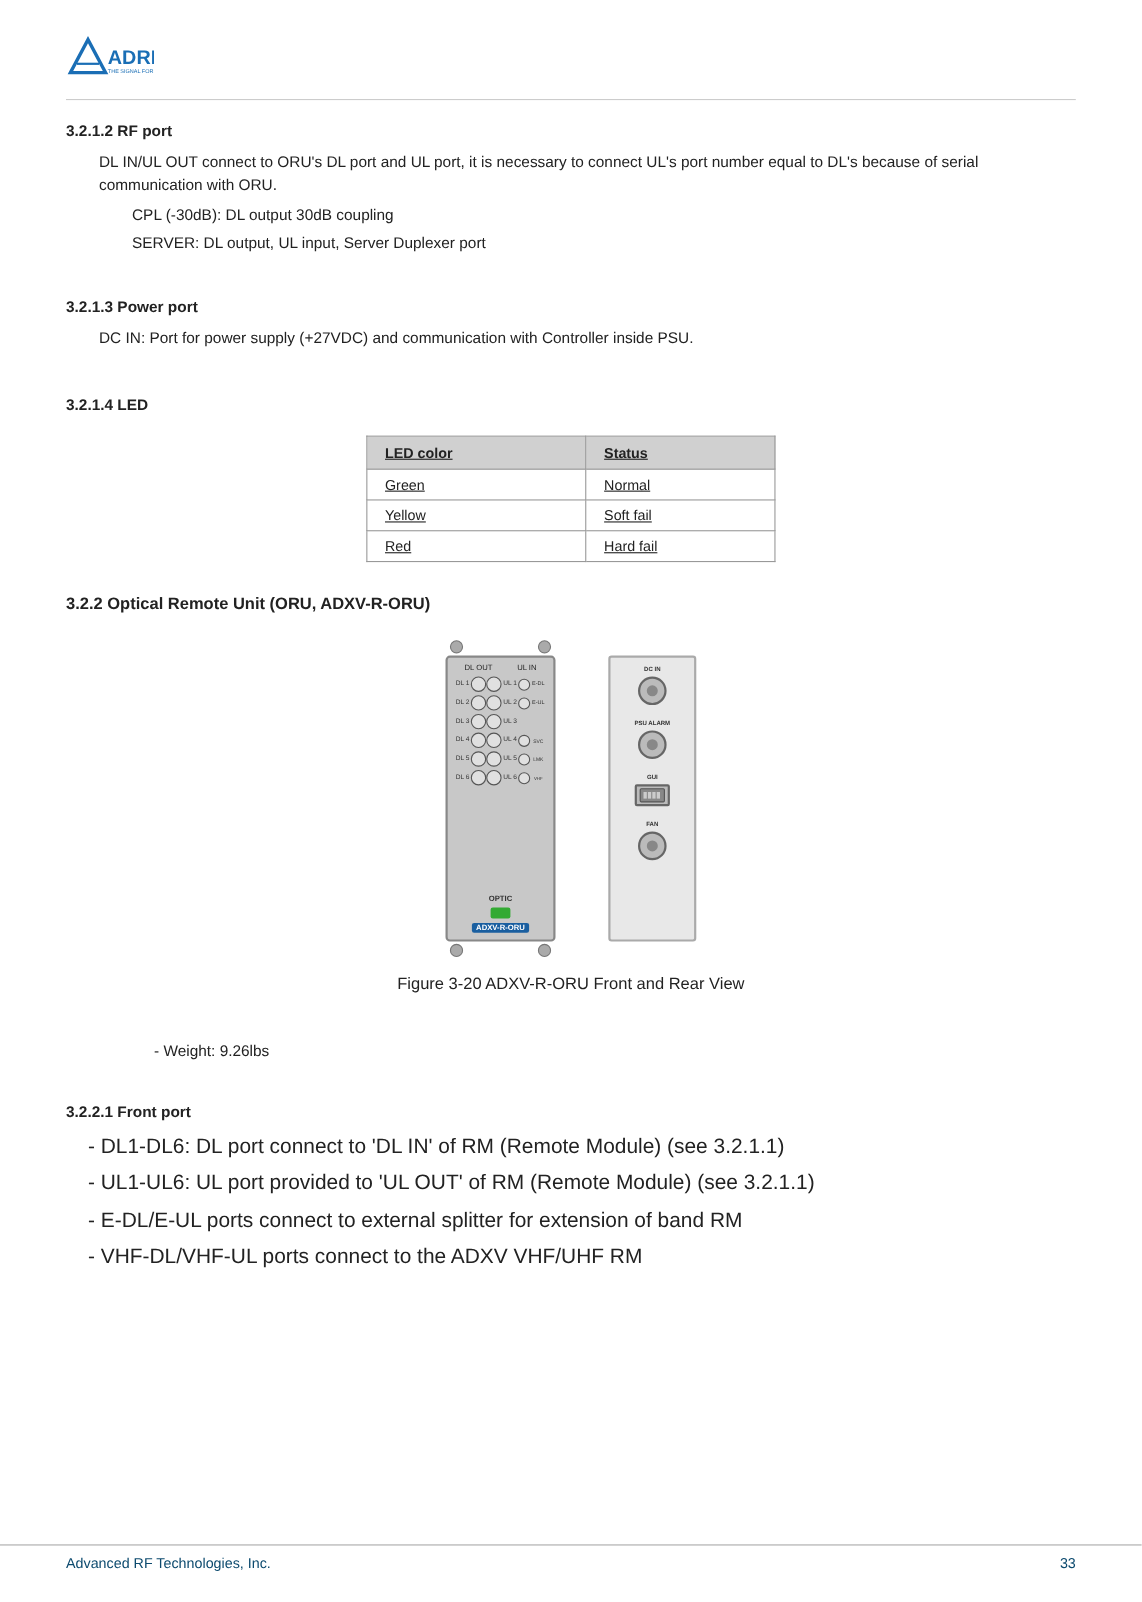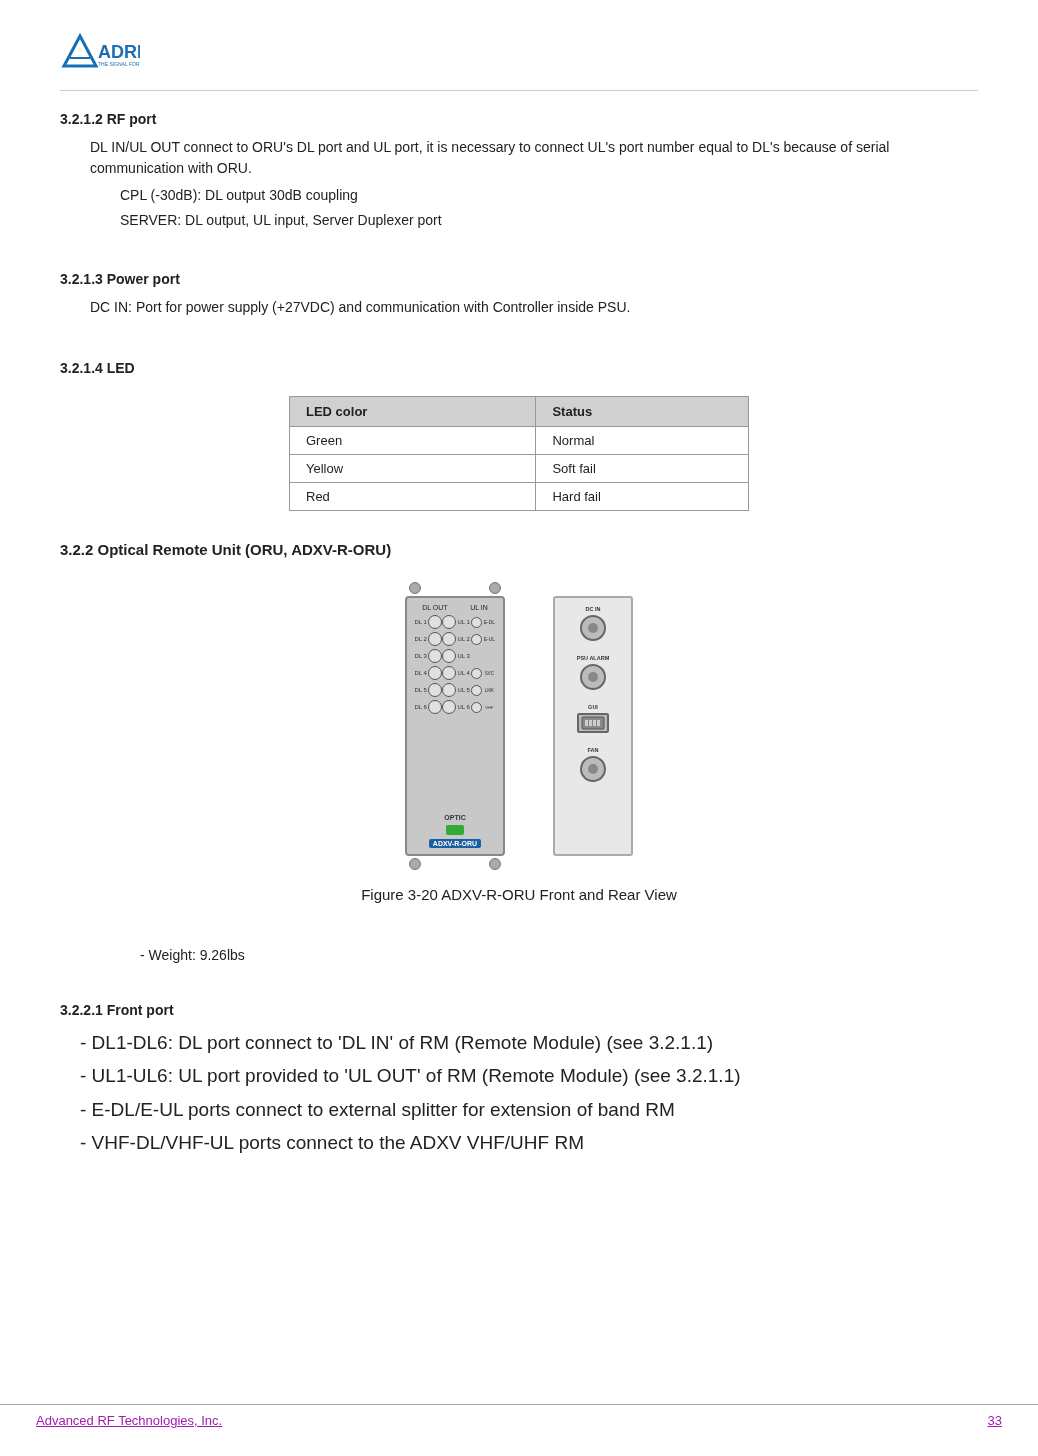--- a/index.html
+++ b/index.html
@@ -54,21 +54,22 @@
     }
 
     
     .led-table-container {
       display: flex;
       justify-content: center;
       margin: 20px 0 30px 0;
     }
     .led-table {
       border-collapse: collapse;
-      width: 460px;
+      width: 372px;
+      text-decoration: underline;
     }
     .led-table th {
       background: #d0d0d0;
       border: 1px solid #999;
       padding: 7px 16px;
       font-weight: bold;
       font-size: 13px;
       text-align: left;
     }
     .led-table td {
@@ -253,25 +254,24 @@
     }
 
     
     .footer {
       position: absolute;
       bottom: 20px;
       left: 0;
       right: 0;
       display: flex;
       justify-content: space-between;
-      padding: 8px 36px;
+      padding: 8px 60px;
       border-top: 1.5px solid #aaa;
       font-size: 13px;
-      color: #a21caf;
-      text-decoration: underline;
+      color: #0c4a6e;
     }
     .divider {
       border: none;
       border-top: 1.5px solid #ccc;
       margin: 8px 0;
     }
   </style>
 </head>
 <body>
 

